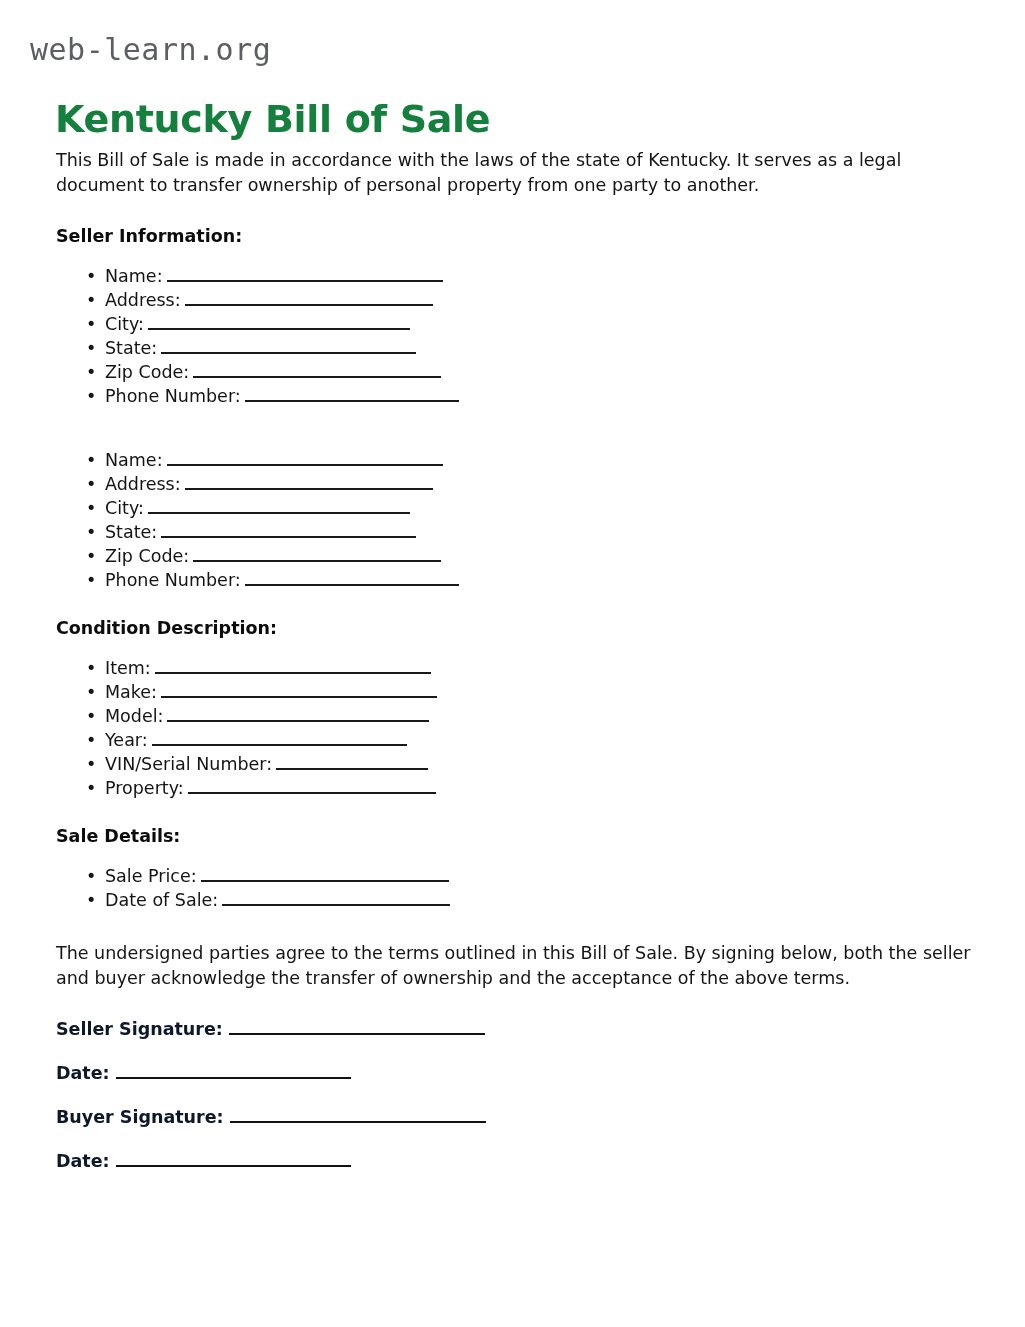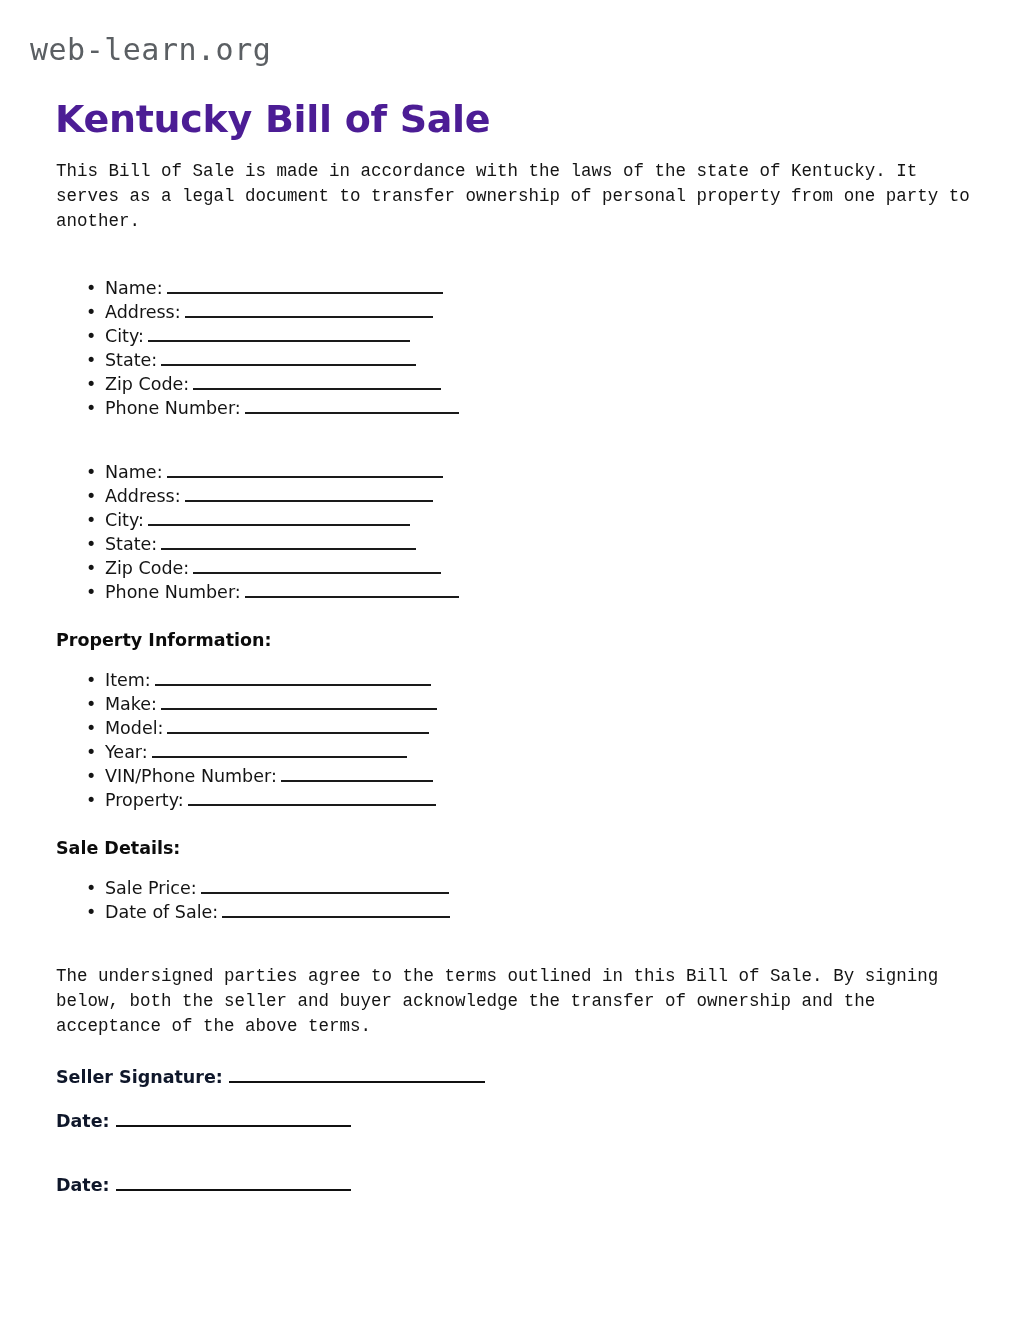--- a/index.html
+++ b/index.html
@@ -33,35 +33,34 @@
     white-space: nowrap;
   }
   .doc-title {
     position: absolute;
     left: 55px;
     top: 72px;
     font-family: "DejaVu Sans", sans-serif;
     font-weight: bold;
     font-size: 38px;
     letter-spacing: -0.3px;
-    color: #4c1d95;
+    color: #15803d;
     white-space: nowrap;
   }
   .content {
     position: absolute;
     left: 56px;
     top: 143px;
     width: 915px;
   }
   p.para {
-    margin: 16px 0 0 0;
+    margin: 5px 0 0 0;
     font-size: 17.5px;
     line-height: 25px;
     color: #141414;
-    font-family: Liberation Mono, monospace;
   }
   h2.section {
     margin: 0;
     font-size: 17.5px;
     font-weight: bold;
     line-height: 24px;
     color: #0c0c0c;
   }
   ul.fields {
     margin: 0;
@@ -118,48 +117,49 @@
 
   <h1 class="doc-title">Kentucky Bill of Sale</h1>
 
   <div class="content">
 
     <p class="para">This Bill of Sale is made in accordance with the laws of the state of Kentucky. It serves as a legal document to transfer ownership of personal property from one party to another.</p>
 
     <div class="sp-26"></div>
 
     <div id="sections-host">
+        <h2 class="section">Seller Information:</h2>
         <div class="sp-16"></div>
         <ul class="fields">
           <li><span class="bullet">•</span><span class="field-label">Name:</span><span class="rule" style="width: 276px;"></span></li>
           <li><span class="bullet">•</span><span class="field-label">Address:</span><span class="rule" style="width: 248px;"></span></li>
           <li><span class="bullet">•</span><span class="field-label">City:</span><span class="rule" style="width: 262px;"></span></li>
           <li><span class="bullet">•</span><span class="field-label">State:</span><span class="rule" style="width: 255px;"></span></li>
           <li><span class="bullet">•</span><span class="field-label">Zip Code:</span><span class="rule" style="width: 248px;"></span></li>
           <li><span class="bullet">•</span><span class="field-label">Phone Number:</span><span class="rule" style="width: 214px;"></span></li>
         </ul>
         <div class="sp-24"></div>
         <div class="sp-16"></div>
         <ul class="fields">
           <li><span class="bullet">•</span><span class="field-label">Name:</span><span class="rule" style="width: 276px;"></span></li>
           <li><span class="bullet">•</span><span class="field-label">Address:</span><span class="rule" style="width: 248px;"></span></li>
           <li><span class="bullet">•</span><span class="field-label">City:</span><span class="rule" style="width: 262px;"></span></li>
           <li><span class="bullet">•</span><span class="field-label">State:</span><span class="rule" style="width: 255px;"></span></li>
           <li><span class="bullet">•</span><span class="field-label">Zip Code:</span><span class="rule" style="width: 248px;"></span></li>
           <li><span class="bullet">•</span><span class="field-label">Phone Number:</span><span class="rule" style="width: 214px;"></span></li>
         </ul>
         <div class="sp-24"></div>
-        <h2 class="section">Property Information:</h2>
+        <h2 class="section">Condition Description:</h2>
         <div class="sp-16"></div>
         <ul class="fields">
           <li><span class="bullet">•</span><span class="field-label">Item:</span><span class="rule" style="width: 276px;"></span></li>
           <li><span class="bullet">•</span><span class="field-label">Make:</span><span class="rule" style="width: 276px;"></span></li>
           <li><span class="bullet">•</span><span class="field-label">Model:</span><span class="rule" style="width: 262px;"></span></li>
           <li><span class="bullet">•</span><span class="field-label">Year:</span><span class="rule" style="width: 255px;"></span></li>
-          <li><span class="bullet">•</span><span class="field-label">VIN/Phone Number:</span><span class="rule" style="width: 152px;"></span></li>
+          <li><span class="bullet">•</span><span class="field-label">VIN/Serial Number:</span><span class="rule" style="width: 152px;"></span></li>
           <li><span class="bullet">•</span><span class="field-label">Property:</span><span class="rule" style="width: 248px;"></span></li>
         </ul>
         <div class="sp-24"></div>
         <h2 class="section">Sale Details:</h2>
         <div class="sp-16"></div>
         <ul class="fields">
           <li><span class="bullet">•</span><span class="field-label">Sale Price:</span><span class="rule" style="width: 248px;"></span></li>
           <li><span class="bullet">•</span><span class="field-label">Date of Sale:</span><span class="rule" style="width: 228px;"></span></li>
         </ul>
         <div class="sp-24"></div>
@@ -167,20 +167,21 @@
 
     <p class="para">The undersigned parties agree to the terms outlined in this Bill of Sale. By signing below, both the seller and buyer acknowledge the transfer of ownership and the acceptance of the above terms.</p>
 
     <div class="sp-26"></div>
 
     <div id="signatures-host">
         <div class="sig-row"><span>Seller Signature:</span><span class="rule" style="width: 256px;"></span></div>
         <div class="sp-20"></div>
         <div class="sig-row"><span>Date:</span><span class="rule" style="width: 235px;"></span></div>
         <div class="sp-20"></div>
+        <div class="sig-row"><span>Buyer Signature:</span><span class="rule" style="width: 256px;"></span></div>
         <div class="sp-20"></div>
         <div class="sig-row"><span>Date:</span><span class="rule" style="width: 235px;"></span></div>
       </div>
 
     <div class="sp-22"></div>
 
 
   </div>
 </div>
 

